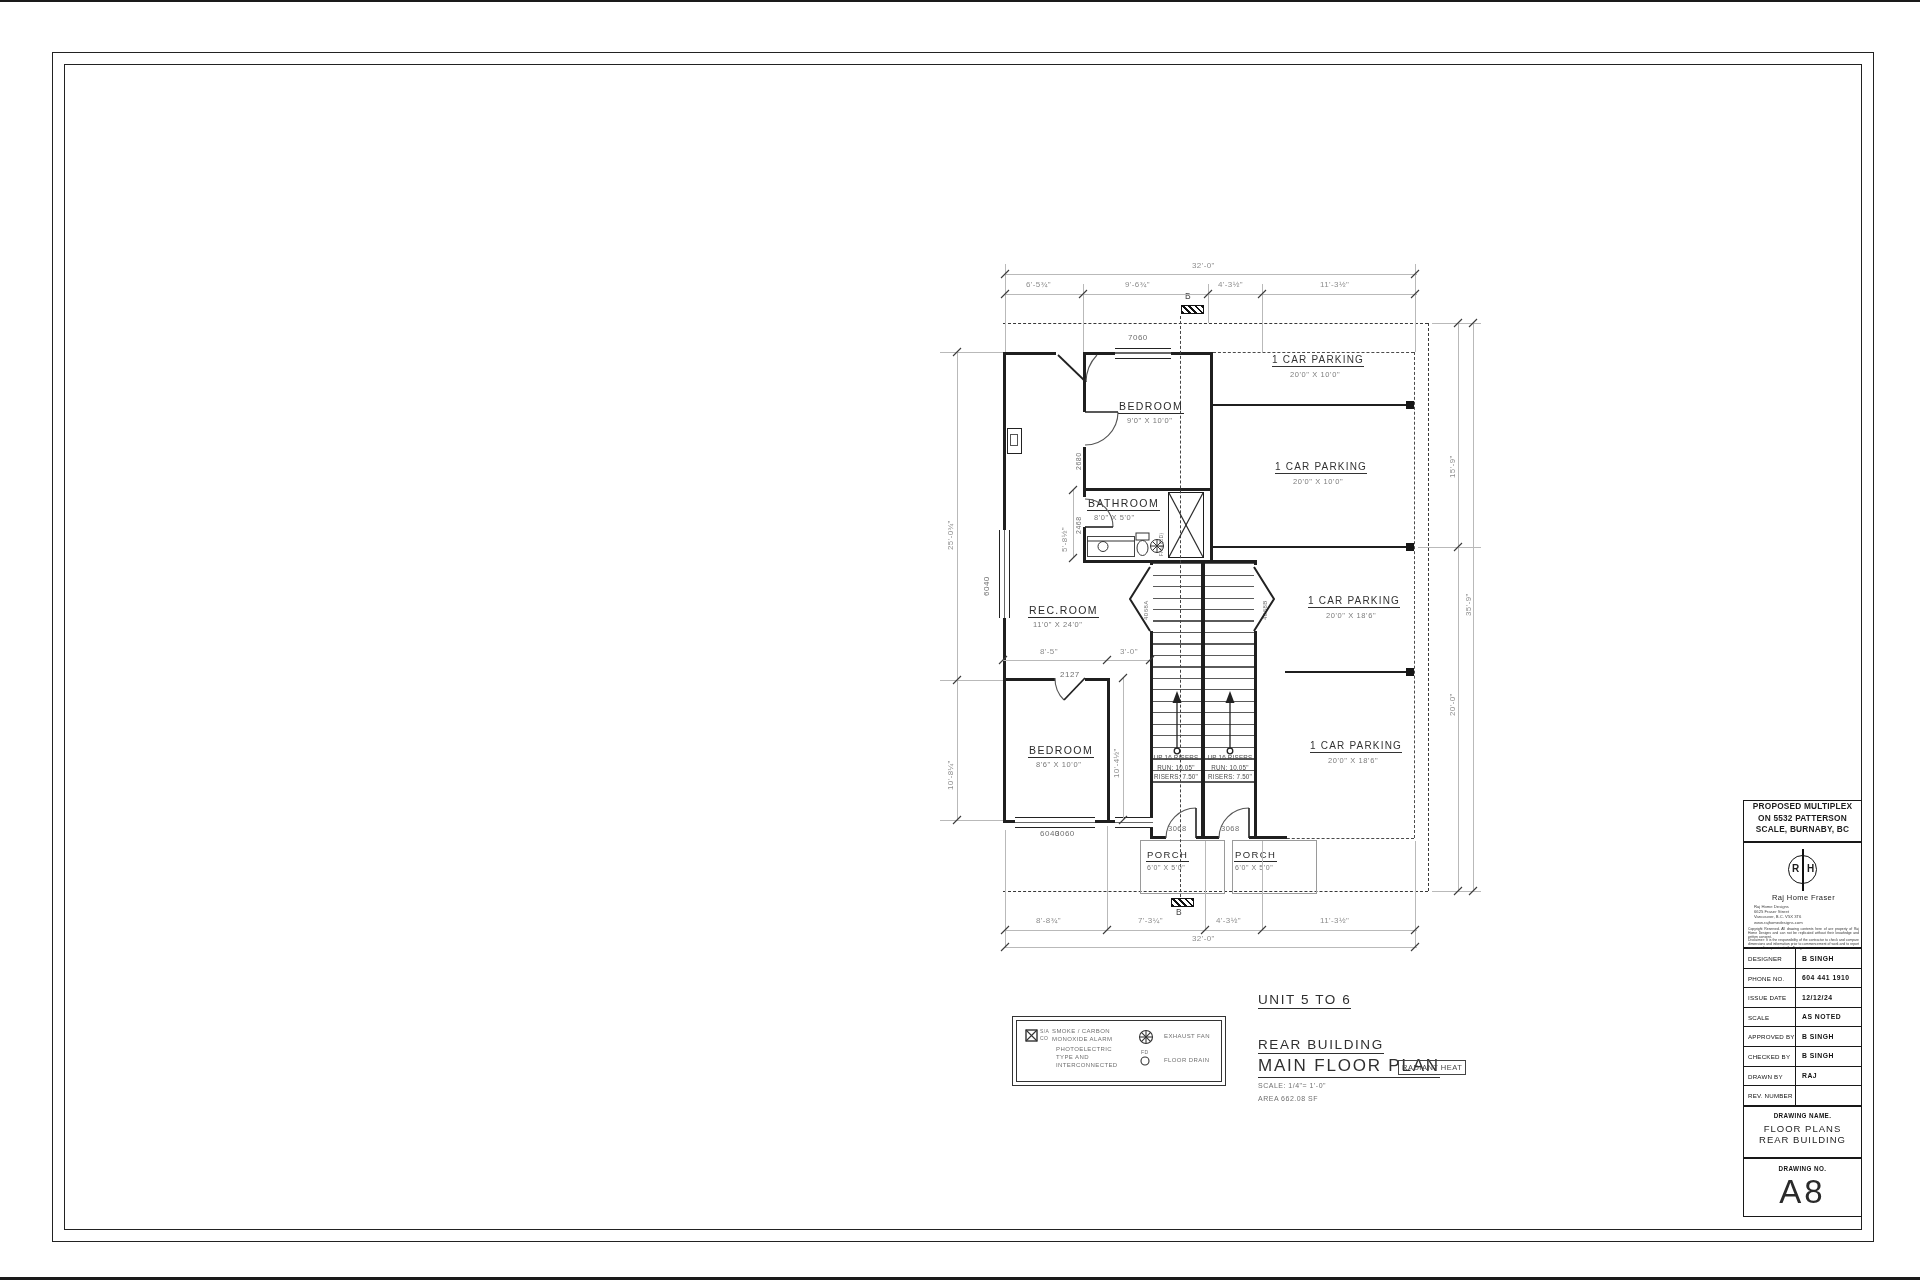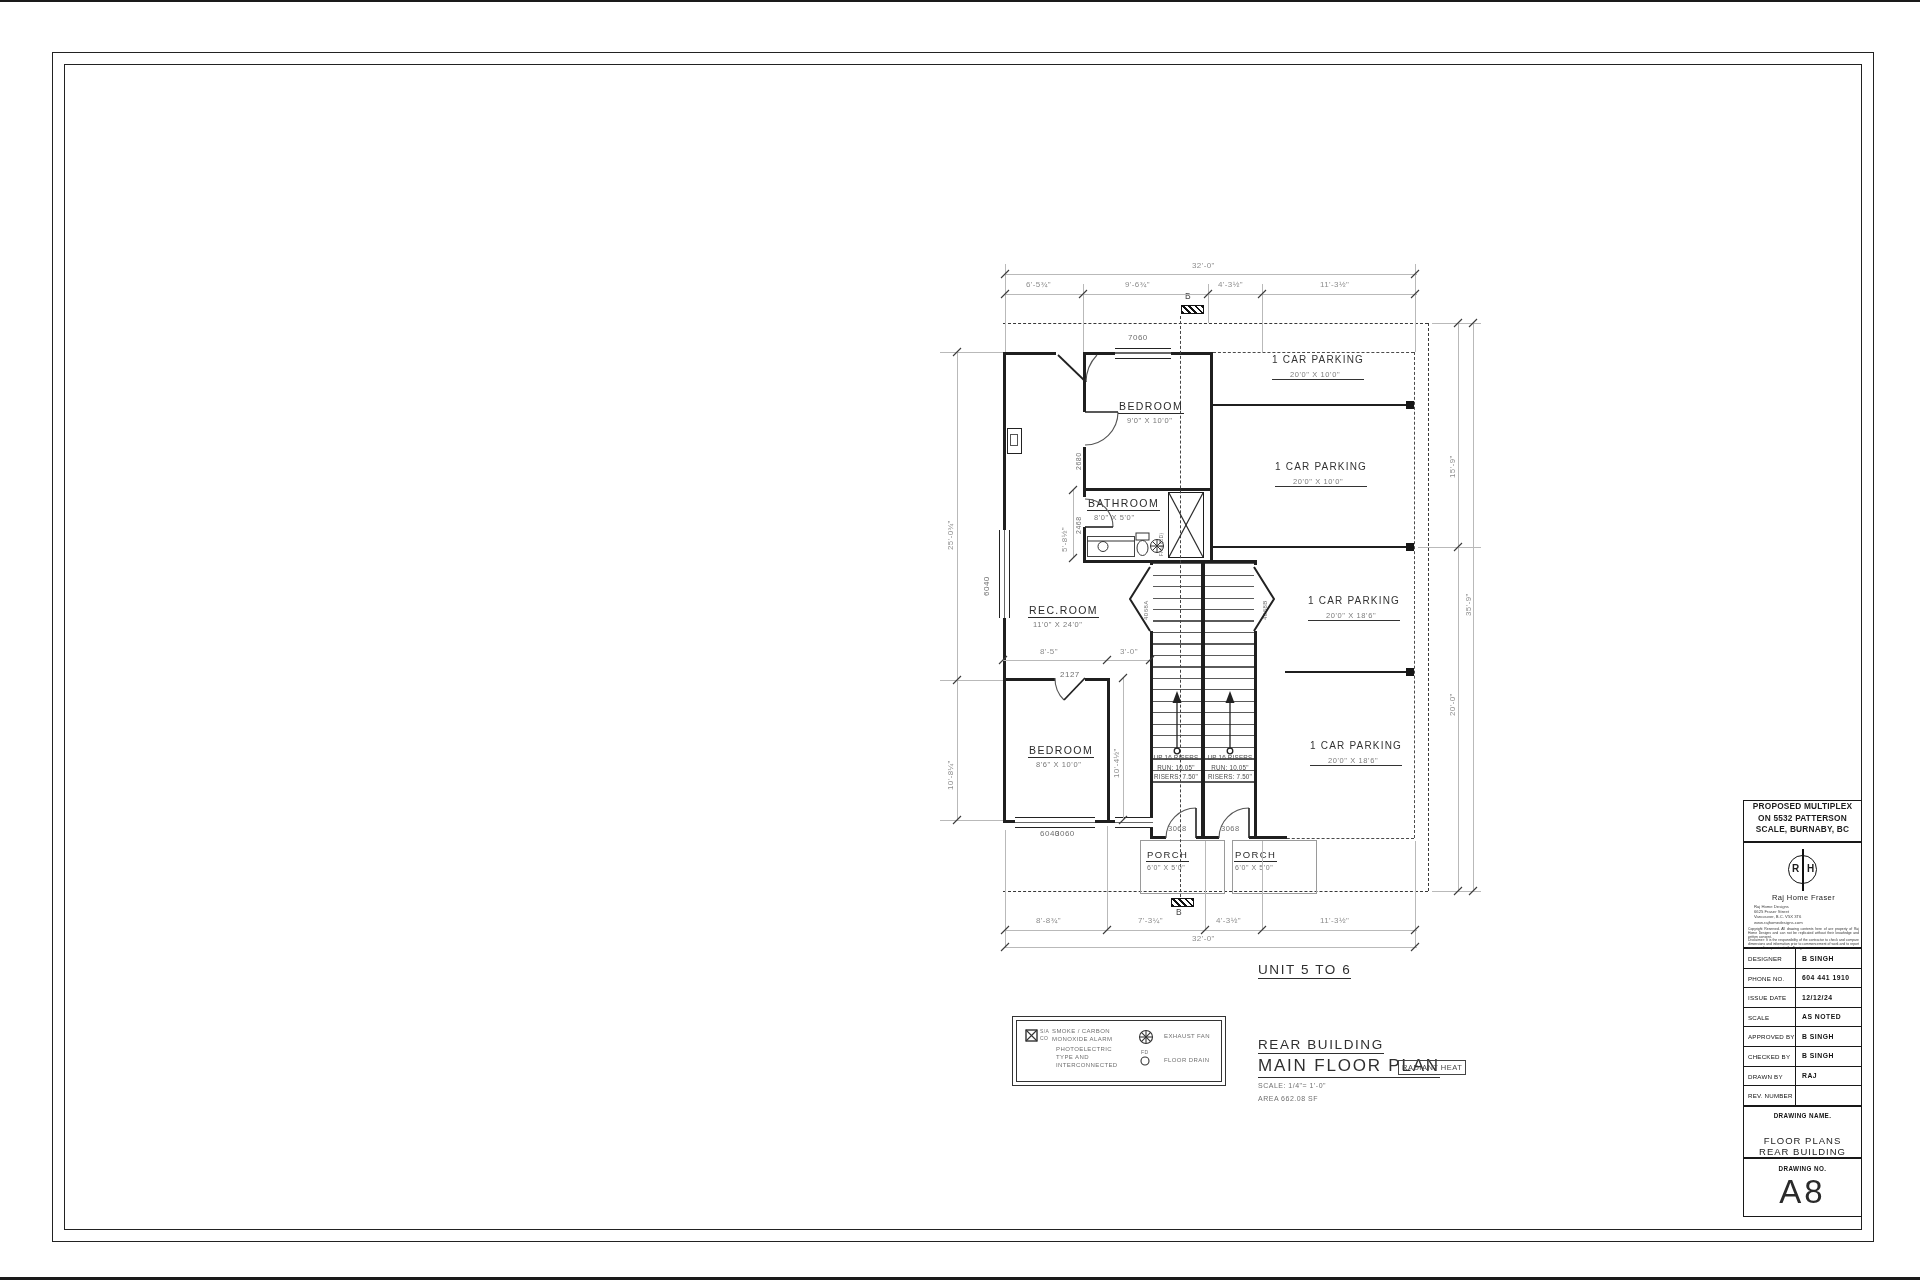--- a/index.html
+++ b/index.html
@@ -17,21 +17,21 @@
   .dv{position:absolute;width:0;border-left:1.3px dashed #4a4a4a}
   .ddh{position:absolute;height:0;border-top:1.2px dashed #383838}
   .ddv{position:absolute;width:0;border-left:1.2px dashed #383838}
   .win{position:absolute;background:linear-gradient(to bottom,#fff 0 3.5px,#666 3.5px 4.6px,#fff 4.6px);border-top:1.4px solid #222;border-bottom:1.4px solid #222}
   .winv{position:absolute;background:linear-gradient(to right,#fff 0 3.5px,#666 3.5px 4.6px,#fff 4.6px);border-left:1.4px solid #222;border-right:1.4px solid #222}
   .sq{position:absolute;width:8px;height:8px;background:#161616}
   .stair{position:absolute;background:repeating-linear-gradient(to bottom,#5a5a5a 0 1px,transparent 1px 11.5px)}
   .flag{position:absolute;height:7px;width:21px;border:1px solid #111;background:repeating-linear-gradient(45deg,#111 0 2px,#fff 2px 4.5px)}
   .sec{position:absolute;width:0;border-left:1.3px dashed #444}
   .porch{position:absolute;border:1.2px solid #9a9a9a}
-  .pl{position:absolute;font-size:10px;letter-spacing:1.2px;color:#333;border-bottom:1px solid #333;white-space:nowrap;padding-bottom:14px}
+  .pl{position:absolute;font-size:10px;letter-spacing:1.2px;color:#333;border-bottom:1px solid #333;white-space:nowrap;padding-bottom:1px}
   .ps{position:absolute;font-size:7.5px;color:#7d7d7d;letter-spacing:.6px;white-space:nowrap}
   .snote{position:absolute;width:54px;text-align:center;font-size:6.3px;line-height:9.5px;color:#4a4a4a;letter-spacing:.2px}
   .ttl{position:absolute;font-size:13.5px;letter-spacing:1.6px;color:#2f2f2f;border-bottom:1.2px solid #2f2f2f;white-space:nowrap;padding-bottom:1px}
   .ttl2{position:absolute;font-size:17px;letter-spacing:1.8px;color:#2f2f2f;border-bottom:1.2px solid #2f2f2f;white-space:nowrap;padding-bottom:1px}
   .sub{position:absolute;font-size:7px;color:#6f6f6f;letter-spacing:.5px;white-space:nowrap}
   .lgt{position:absolute;font-size:6px;color:#6f6f6f;letter-spacing:.4px;white-space:nowrap}
   .tbx{position:absolute;border:1.4px solid #181818;box-sizing:border-box}
   .tr{display:flex;border-bottom:1.3px solid #181818;height:19.6px;box-sizing:border-box}
   .tr:last-child{border-bottom:none}
   .tl{width:52px;border-right:1.3px solid #181818;font-size:6.2px;padding:6px 0 0 4px;letter-spacing:.2px;box-sizing:border-box;color:#111}
@@ -300,21 +300,21 @@
   <div class="lgt" style="left:1040px;top:1035px;font-size:5px">CO</div>
   <div class="lgt" style="left:1052px;top:1028px">SMOKE / CARBON</div>
   <div class="lgt" style="left:1052px;top:1036px">MONOXIDE ALARM</div>
   <div class="lgt" style="left:1056px;top:1046px">PHOTOELECTRIC</div>
   <div class="lgt" style="left:1056px;top:1054px">TYPE AND</div>
   <div class="lgt" style="left:1056px;top:1062px">INTERCONNECTED</div>
   <div class="lgt" style="left:1164px;top:1033px">EXHAUST FAN</div>
   <div class="lgt" style="left:1141px;top:1049px;font-size:5px">FD</div>
   <div class="lgt" style="left:1164px;top:1057px">FLOOR DRAIN</div>
 
-  <div class="ttl" style="left:1258px;top:962px">UNIT 5 TO 6</div>
+  <div class="ttl" style="left:1258px;top:992px">UNIT 5 TO 6</div>
   <div class="ttl" style="left:1258px;top:1037px">REAR BUILDING</div>
   <div class="ttl2" style="left:1258px;top:1056px">MAIN FLOOR PLAN</div>
   <div class="abs" style="left:1398px;top:1060px;font-size:7.5px;color:#444;border:1px solid #444;padding:2px 3px;letter-spacing:.5px;white-space:nowrap">RADIANT HEAT</div>
   <div class="sub" style="left:1258px;top:1082px">SCALE: 1/4"= 1'-0"</div>
   <div class="sub" style="left:1258px;top:1095px">AREA  662.08 SF</div>
 
   <div class="abs" style="left:1743px;top:800px;width:119px;height:417px">
     <div class="tbx" style="left:0;top:0;width:119px;height:42px;border-width:1.6px;text-align:center;padding-top:0">
       <div style="font-size:8.3px;font-weight:700;letter-spacing:.2px;line-height:11.5px">PROPOSED MULTIPLEX</div>
       <div style="font-size:8.3px;font-weight:700;letter-spacing:.2px;line-height:11.5px">ON 5532 PATTERSON</div>
@@ -364,21 +364,21 @@
           <div class="tl">DRAWN BY</div>
           <div class="tv">RAJ</div>
         </div>
       <div class="tr">
           <div class="tl">REV. NUMBER</div>
           <div class="tv"></div>
         </div>
     </div>
     <div class="tbx" style="left:0;top:306px;width:119px;height:52px;text-align:center">
       <div style="font-size:6.3px;font-weight:700;letter-spacing:.4px;margin-top:5px;color:#111">DRAWING NAME.</div>
-      <div style="font-size:9.5px;letter-spacing:1px;margin-top:16px;color:#222">FLOOR PLANS</div>
+      <div style="font-size:9.5px;letter-spacing:1px;margin-top:4px;color:#222">FLOOR PLANS</div>
       <div style="font-size:9.5px;letter-spacing:1px;color:#222">REAR BUILDING</div>
     </div>
     <div class="tbx" style="left:0;top:358px;width:119px;height:59px;text-align:center">
       <div style="font-size:6.3px;font-weight:700;letter-spacing:.4px;margin-top:6px;color:#111">DRAWING NO.</div>
       <div style="font-size:33px;font-weight:400;letter-spacing:3px;margin-top:1px;color:#2a2a2a">A8</div>
     </div>
   </div>
 
 </div>
 

